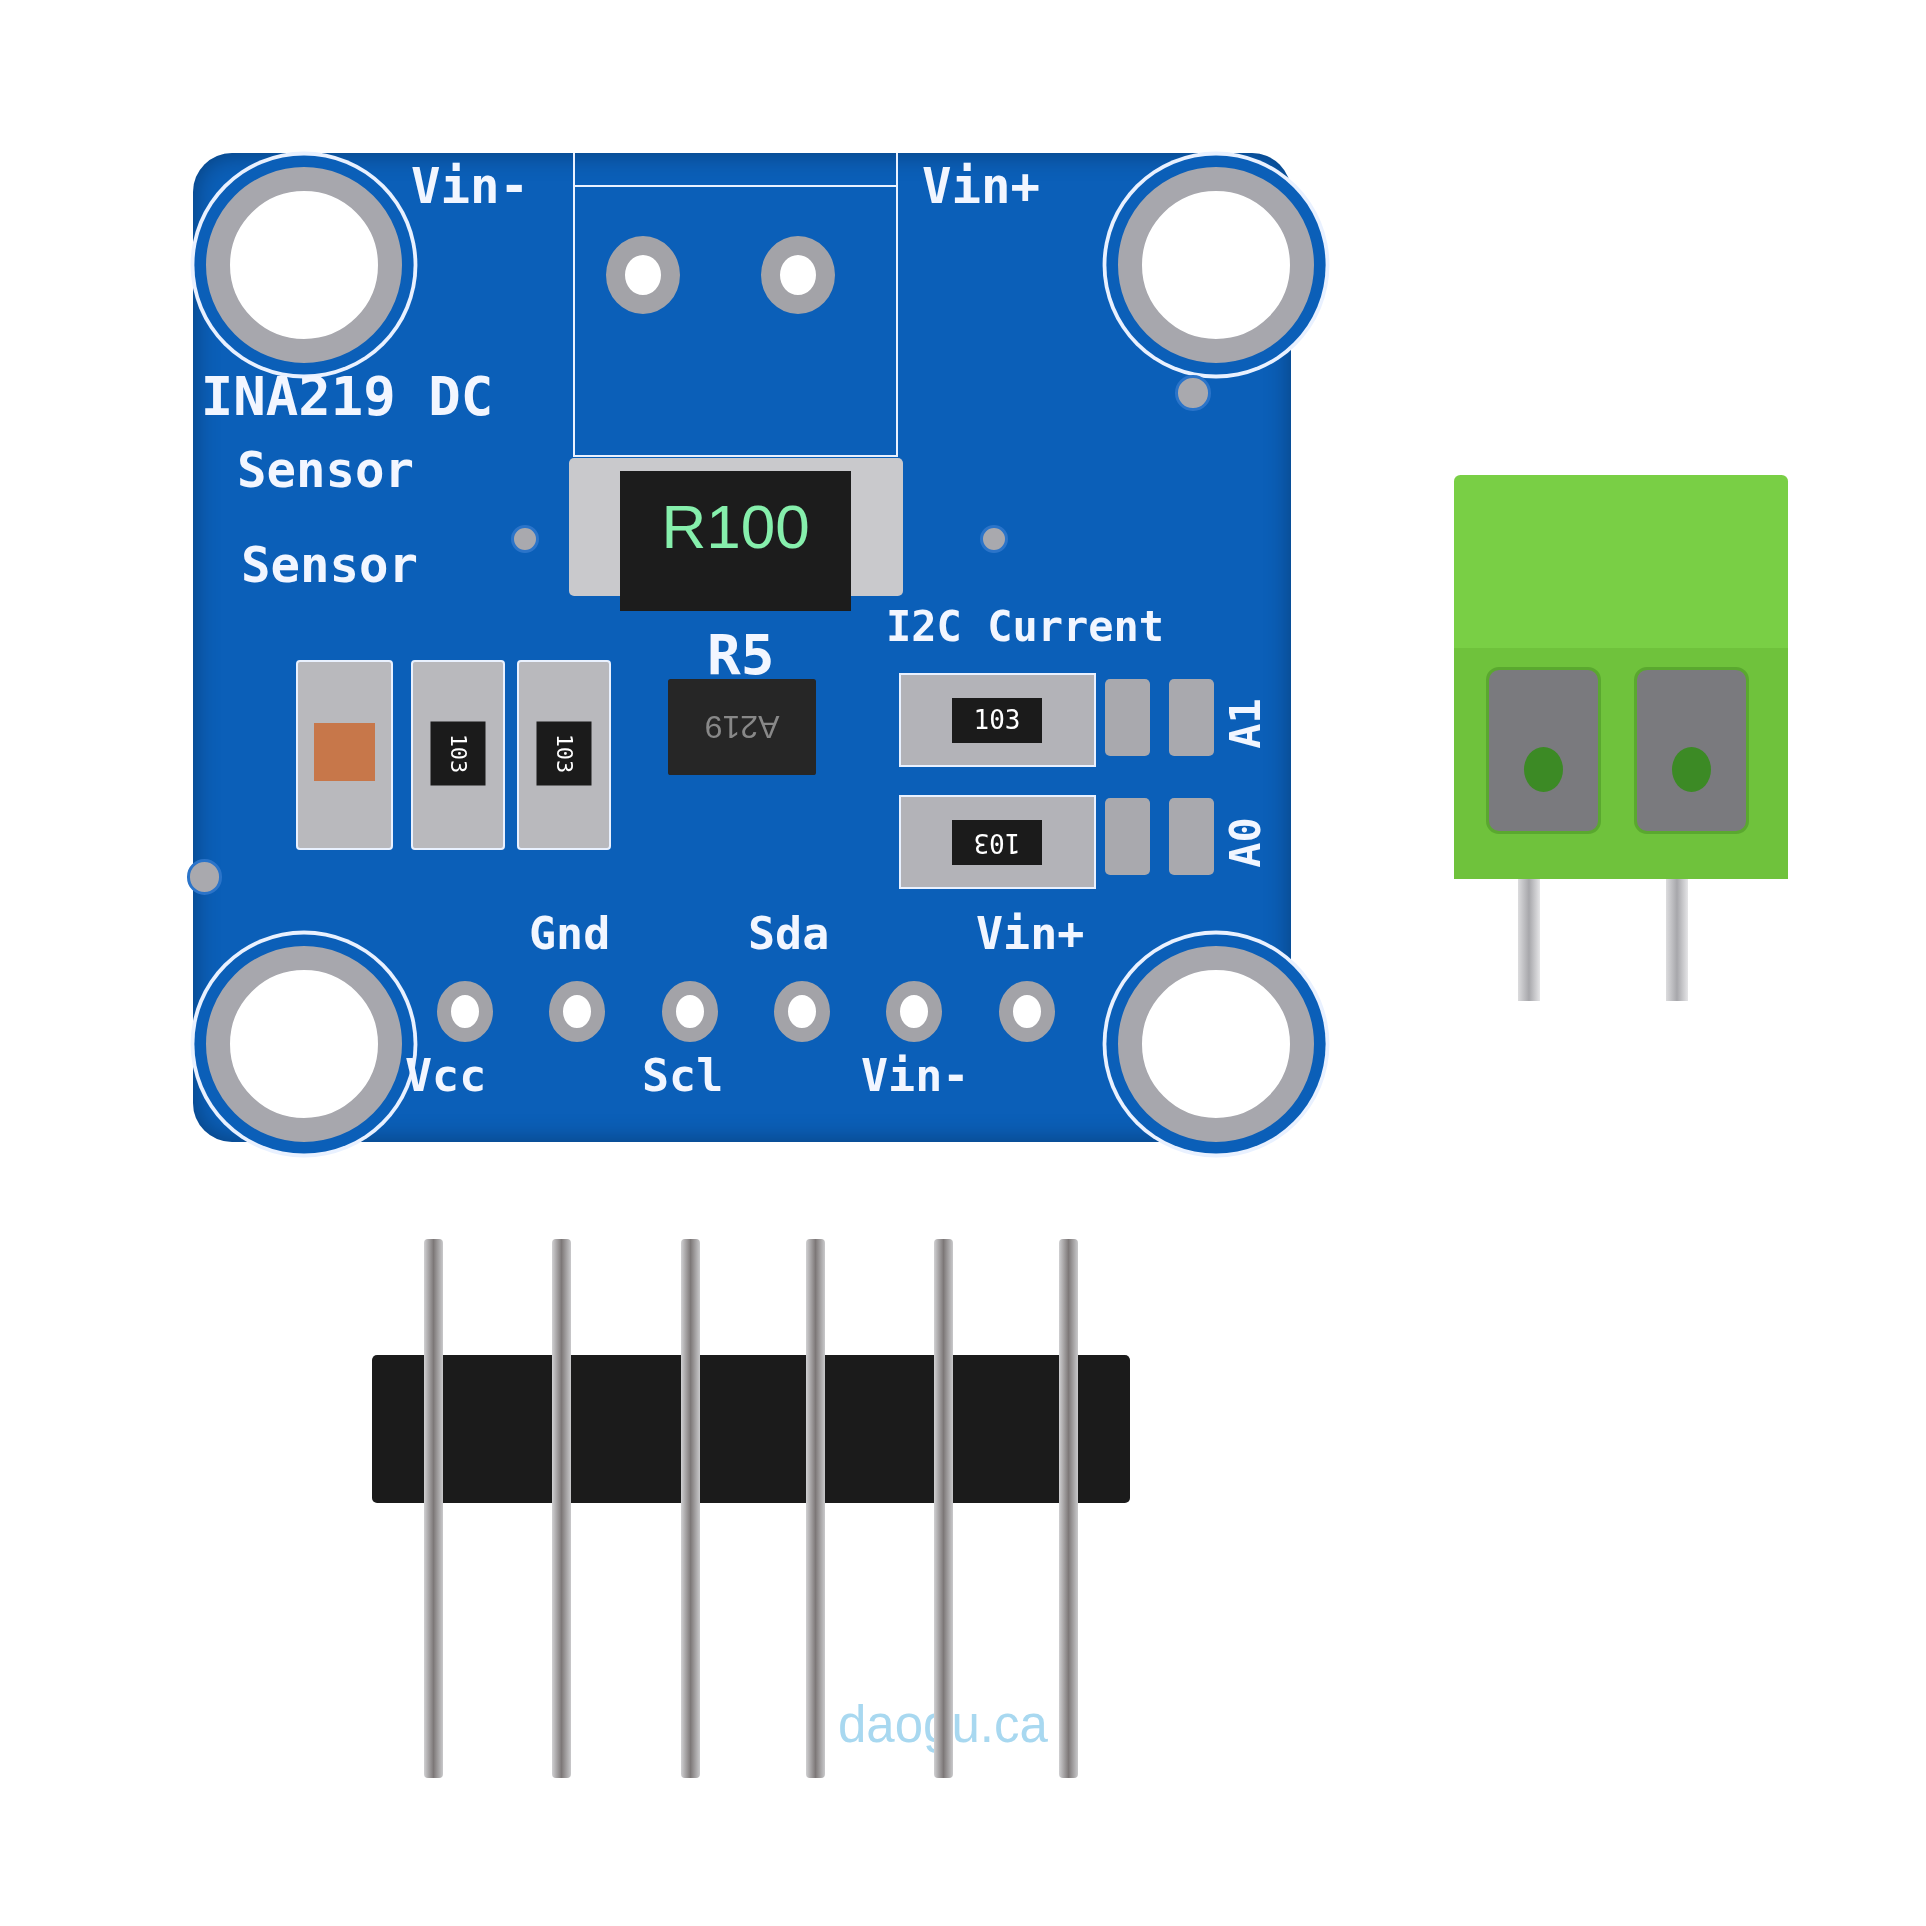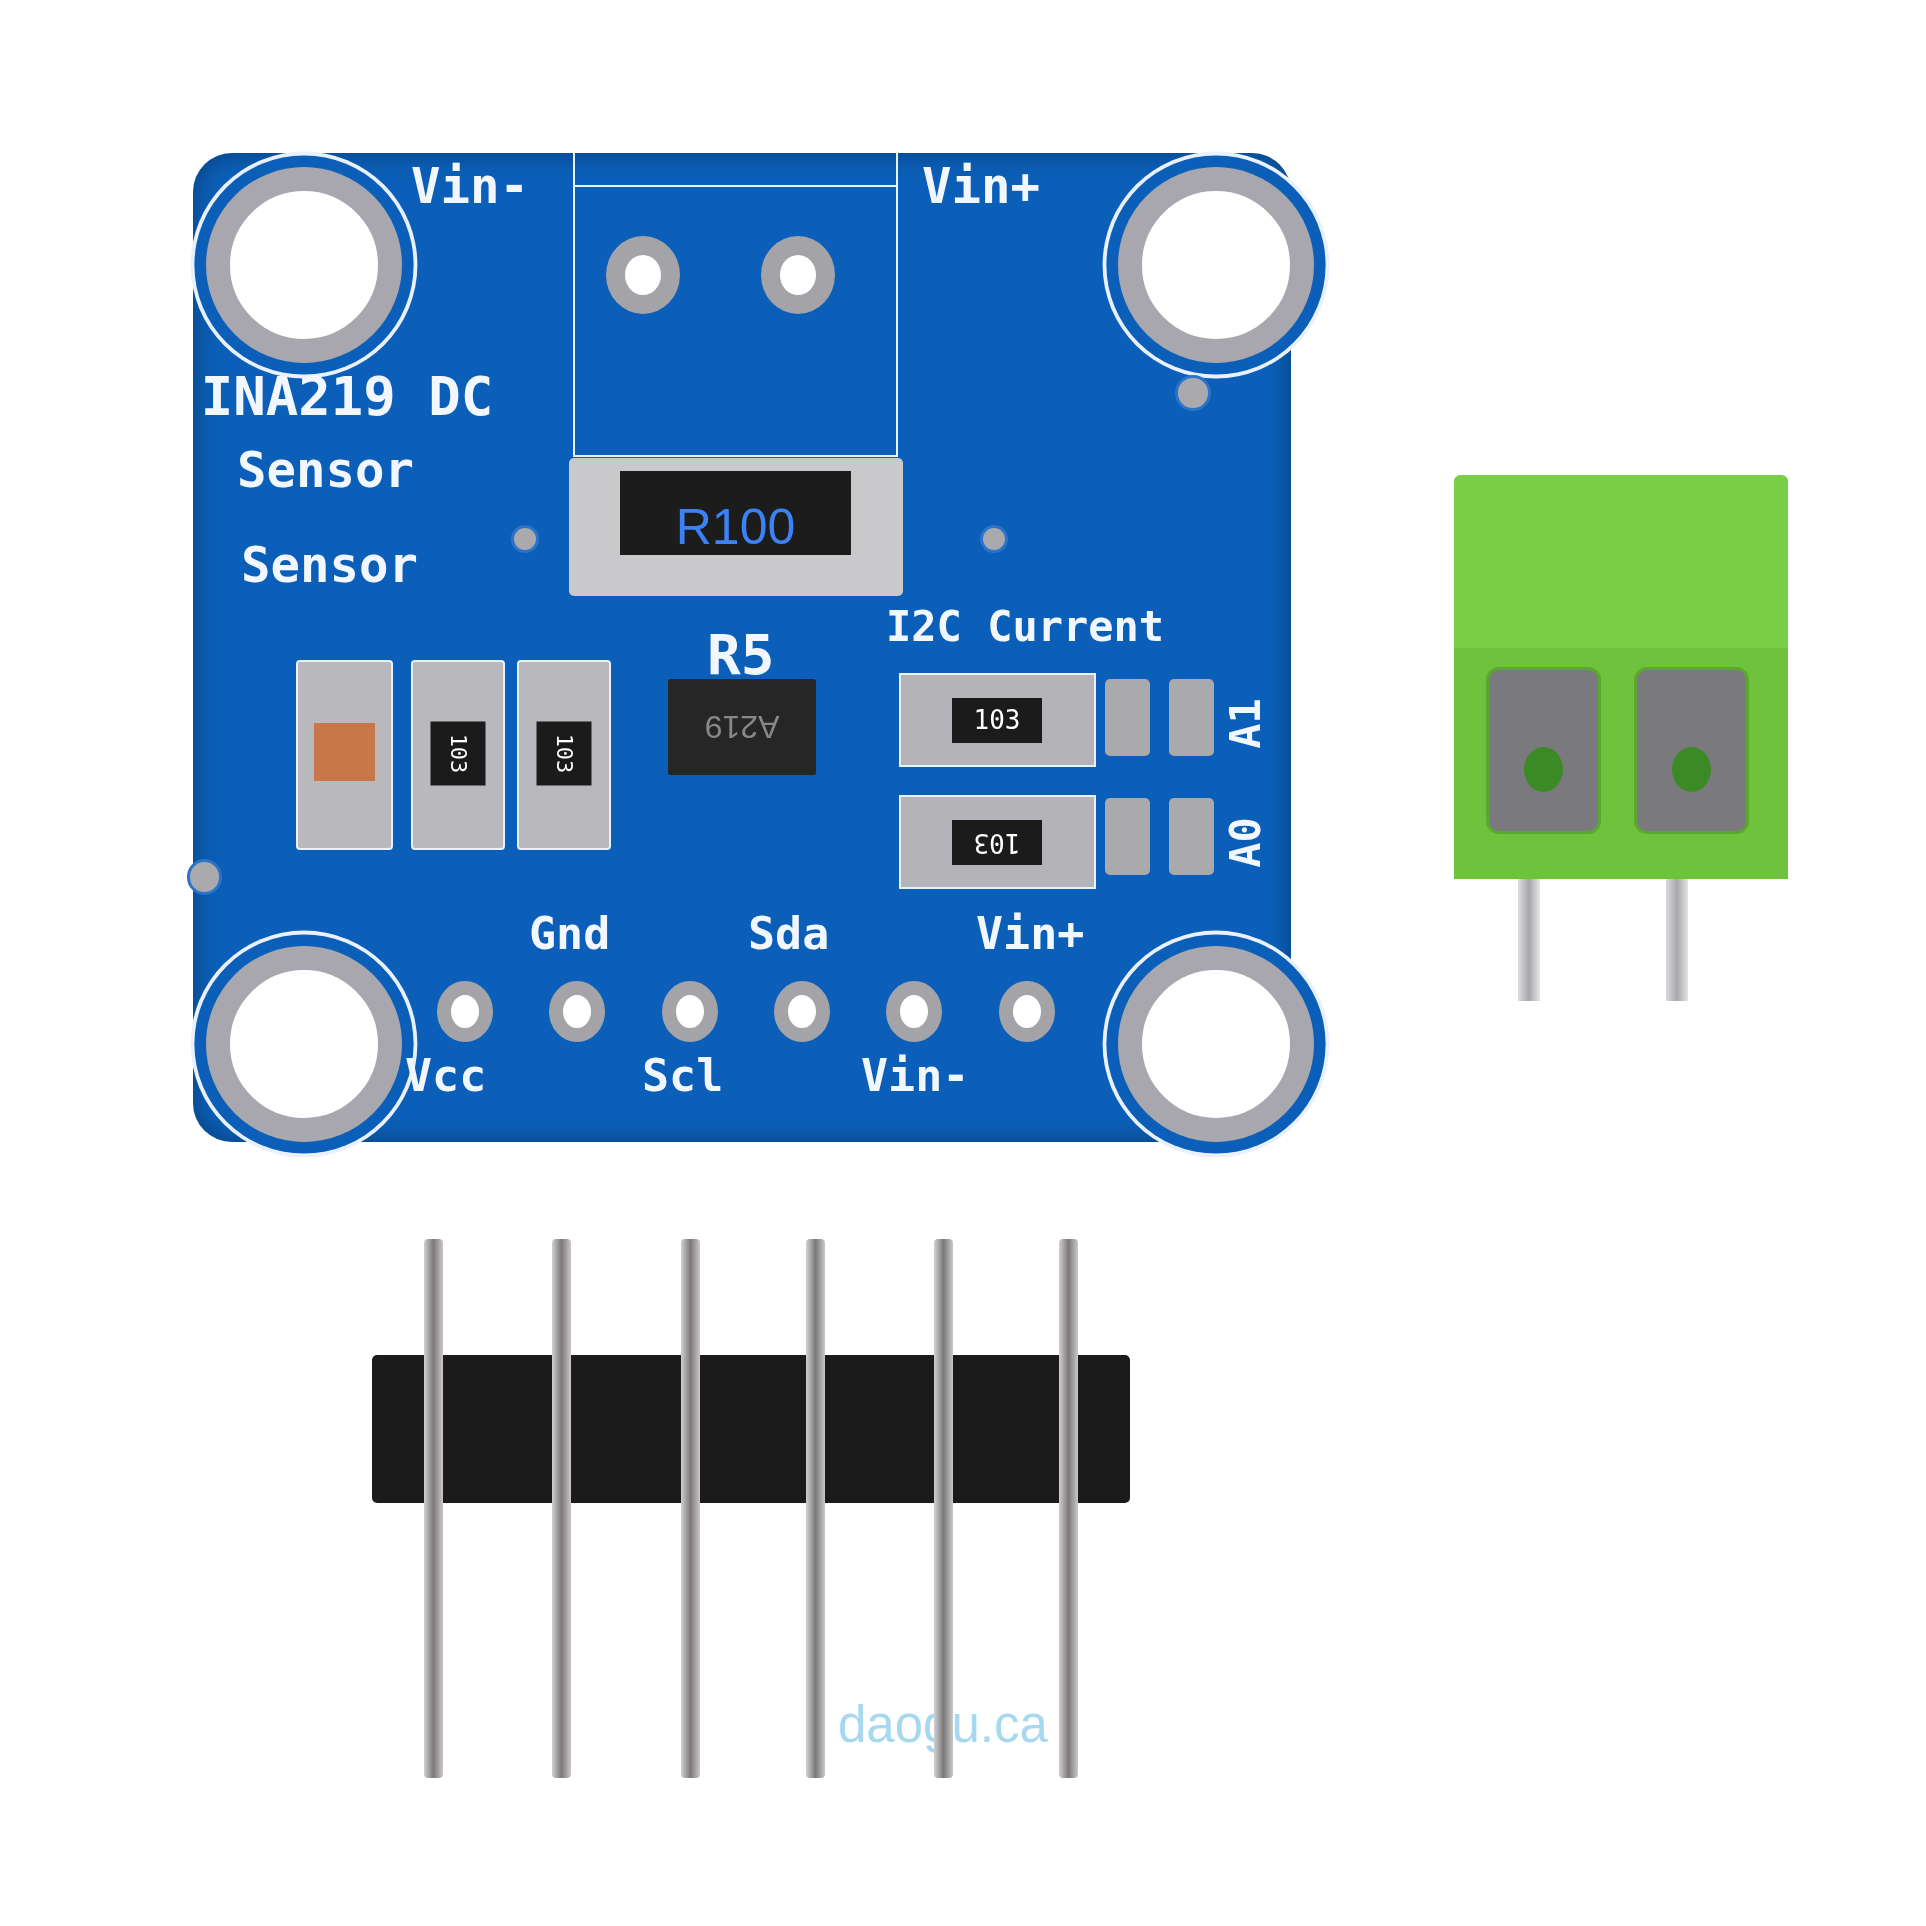--- a/index.html
+++ b/index.html
@@ -28,21 +28,21 @@
     <div class="abs" style="left:0;top:32px;width:321px;height:0;border-top:2.6px solid #e9f1ff;"></div>
     <div class="pin" style="left:31px;top:83px;width:36px;height:40px;border-width:19px;"></div>
     <div class="pin" style="left:186px;top:83px;width:36px;height:40px;border-width:19px;"></div>
   </div>
 
   <span class="silk" style="left:7.7px;top:212px;font-size:54px;">INA219 DC</span>
   <span class="silk" style="left:44px;top:289px;font-size:49px;">Sensor</span>
   <span class="silk" style="left:48px;top:384px;font-size:49px;">Sensor</span>
 
   <div class="abs" style="left:376px;top:305px;width:334px;height:138px;background:#c9c9cc;border-radius:5.1px;">
-    <div class="abs" style="left:51px;top:13px;width:231px;height:84px;background:#1c1c1c;color:#3b82f6;font-family:'Liberation Sans',sans-serif;font-size:50px;text-align:center;line-height:112px;">R100</div>
+    <div class="abs" style="left:51px;top:13px;width:231px;height:140px;background:#1c1c1c;color:#86efac;font-family:'Liberation Sans',sans-serif;font-size:62px;text-align:center;line-height:112px;">R100</div>
   </div>
   <div class="via" style="left:318px;top:372px;"></div>
   <div class="via" style="left:787px;top:372px;"></div>
   <div class="via" style="left:982px;top:222px;width:29.5px;height:29.5px;"></div>
   <div class="via" style="left:-6.4px;top:706px;width:29.5px;height:29.5px;"></div>
 
   <span class="silk" style="left:514px;top:469px;font-size:56px;">R5</span>
   <div class="abs" style="left:475px;top:526px;width:148px;height:96px;background:#262626;border-radius:2.6px;color:#888;font-family:'Liberation Sans',sans-serif;font-size:32px;text-align:center;line-height:96px;transform:rotate(180deg);">A219</div>
 
   <div class="abs" style="left:103px;top:507px;width:93px;height:186px;border:2.6px solid #e9f1ff;border-radius:3.9px;background:#b9b9bd;">

